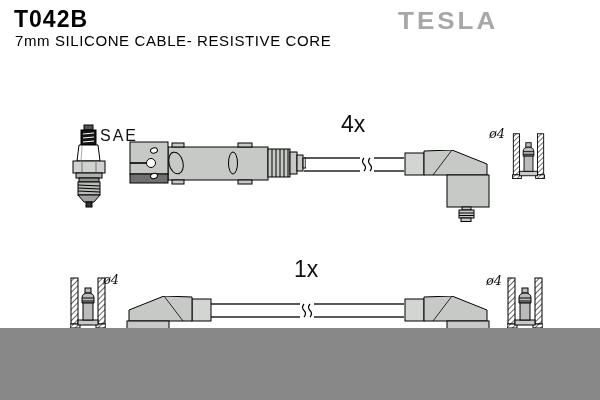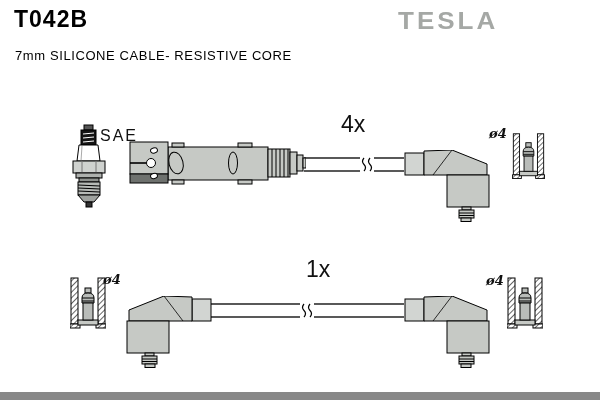--- a/index.html
+++ b/index.html
@@ -1,27 +1,27 @@
 <!DOCTYPE html>
 <html><head>
 <meta charset="utf-8">
 <style>
   html,body{margin:0;padding:0;background:#888;}
   .canvas{
-    position:relative;width:600px;height:392px;background:#ffffff;
+    position:relative;width:600px;height:328px;background:#ffffff;
     overflow:hidden;font-family:"Liberation Sans",sans-serif;color:#000;
   }
   .abs{position:absolute;}
   .part-number{left:14px;top:6px;font-size:23px;font-weight:bold;letter-spacing:1px;}
-  .subtitle{left:15px;top:48px;font-size:13px;letter-spacing:0.6px;}
+  .subtitle{left:15px;top:32px;font-size:15px;letter-spacing:0.6px;}
   .brand{left:398px;top:6px;font-size:26px;font-weight:bold;letter-spacing:3px;
          color:#a5a8a5;transform:scaleY(0.95);transform-origin:left top;}
   .qty{font-size:23px;font-weight:400;color:#111;}
   .sae{font-size:16px;letter-spacing:2px;color:#111;}
-  .dia{font-size:13px;font-weight:bold;font-style:italic;font-family:"DejaVu Serif",serif;color:#111;}
+  .dia{font-size:13px;font-weight:normal;font-style:italic;font-family:"DejaVu Serif",serif;color:#111;}
   svg{display:block;}
 </style>
 </head>
 <body>
 
 <div class="canvas">
 
   <div class="abs part-number">T042B</div>
   <div class="abs subtitle">7mm SILICONE CABLE- RESISTIVE CORE</div>
   <div class="abs brand">TESLA</div>
@@ -132,21 +132,21 @@
       <rect x="26" y="48" width="10" height="4" fill="url(#h2)" stroke="#000"></rect>
       <rect x="8" y="44" width="20" height="5" fill="#c6c9c5" stroke="#000"></rect>
       <rect x="15" y="12" width="6" height="5" fill="#b9bcb9" stroke="#000"></rect>
       <path d="M12,27 L12,22 Q12,17 18,17 Q24,17 24,22 L24,27 Z" fill="#b9bcb9" stroke="#000"></path>
       <line x1="12" y1="22" x2="24" y2="22" stroke="#000"></line>
       <line x1="12" y1="25" x2="24" y2="25" stroke="#000"></line>
       <rect x="13" y="27" width="10" height="17" fill="#b9bcb9" stroke="#000"></rect>
     </svg>
     <div class="abs dia" style="left:103px;top:272px;">ø4</div>
 
-    <div class="abs qty" style="left:294px;top:256px;margin-left:12px;">1x</div>
+    <div class="abs qty" style="left:294px;top:256px;">1x</div>
 
     <svg class="abs" style="left:210px;top:301px;" width="194" height="20" viewBox="0 0 194 20">
       <rect x="-2" y="3" width="198" height="13" fill="#fff" stroke="#000" stroke-width="1.3"></rect>
       <rect x="90" y="1" width="14" height="18" fill="#fff"></rect>
       <path d="M94,3 q-3,3.5 0,6.5 t0,6.5" fill="none" stroke="#000" stroke-width="1.2"></path>
       <path d="M100,3 q-3,3.5 0,6.5 t0,6.5" fill="none" stroke="#000" stroke-width="1.2"></path>
     </svg>
 
     <svg class="abs" style="left:125px;top:296px;" width="88" height="78" viewBox="0 0 88 78">
       <g transform="translate(88,0) scale(-1,1)">

